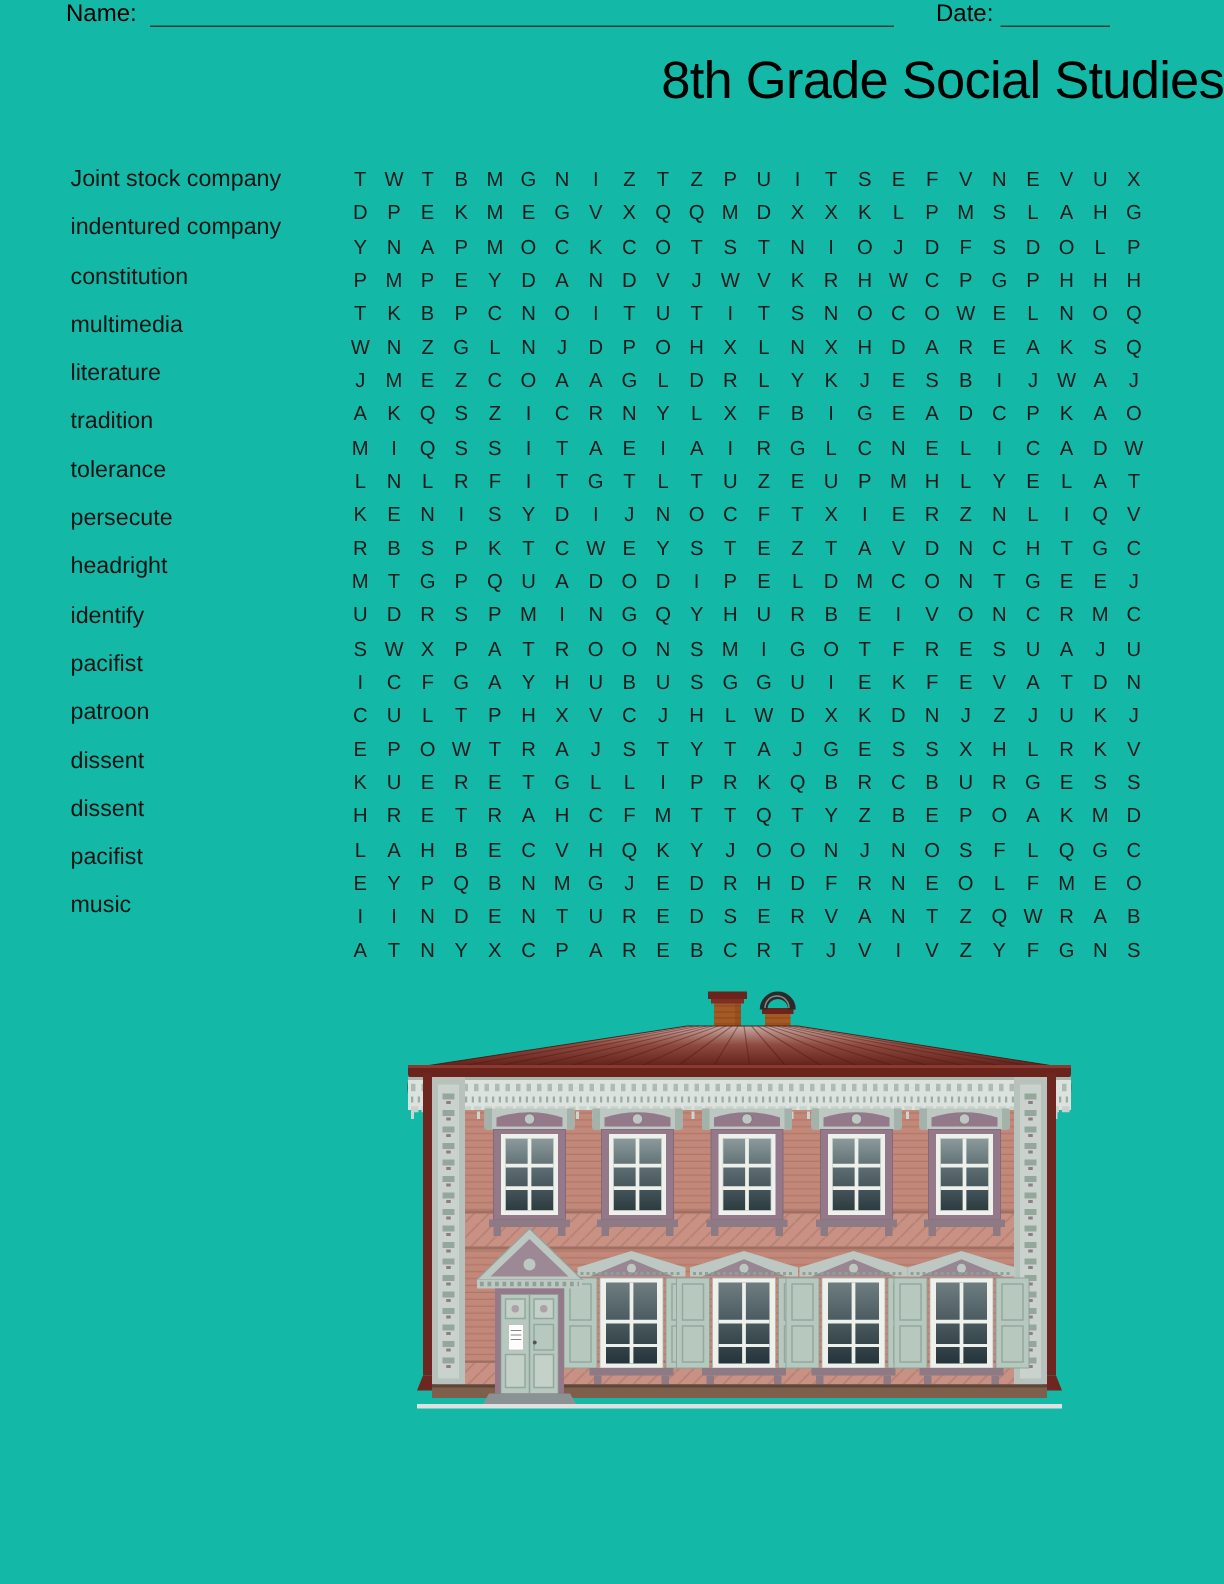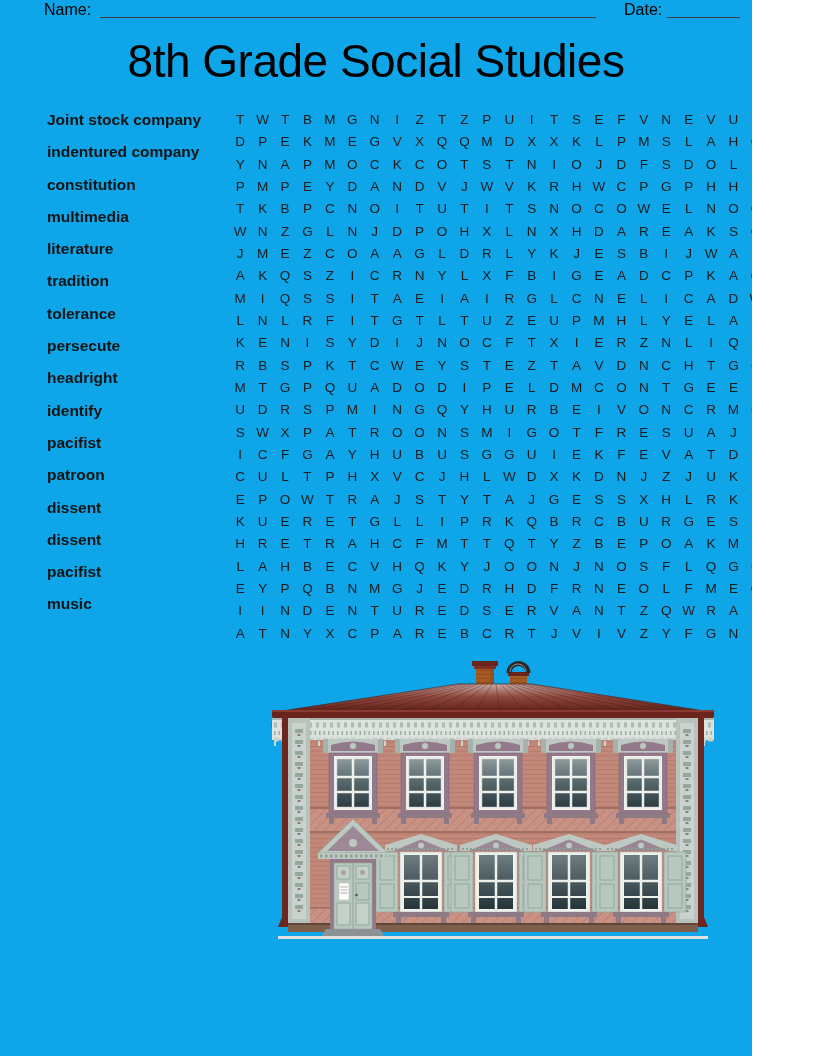--- a/index.html
+++ b/index.html
@@ -1,30 +1,30 @@
 <!DOCTYPE html>
 <html><head>
 <meta charset="utf-8">
 <style>
   html,body{margin:0;padding:0;background:#fff;}
-  .page{position:relative;width:752px;height:1056px;background:#0ea5e9;overflow:hidden;
+  .page{position:relative;width:816px;height:1056px;background:#14b8a6;overflow:hidden;
         font-family:"Liberation Sans",sans-serif;color:#111;}
   
   .hdr-label{position:absolute;top:1px;font-size:16px;color:#000;}
   .name-label{left:44px;}
   .date-label{left:624px;}
   .blank-line{position:absolute;top:16px;border-bottom:1.6px solid #3a3a3a;height:1px;}
   .name-line{left:100px;width:496px;}
   .date-line{left:667px;width:73px;}
   
-  .title{position:absolute;left:0;right:0;top:34px;text-align:center;
-         font-size:46px;letter-spacing:-0.5px;color:#000;font-weight:400;}
+  .title{position:absolute;left:0;right:0;top:34px;text-align:right;
+         font-size:35px;letter-spacing:-0.5px;color:#000;font-weight:400;}
   
   .wordlist{position:absolute;left:47px;top:104px;width:185px;font-size:15.5px;color:#141414;}
-  .word{height:32.3px;line-height:32.3px;white-space:nowrap;font-weight:bold;}
+  .word{height:32.3px;line-height:32.3px;white-space:nowrap;}
   
   .grid{position:absolute;left:229px;top:109px;}
   .grid-row{display:flex;height:22.33px;}
   .grid-cell{width:22.43px;text-align:center;line-height:22.33px;font-size:13.5px;color:#1c1c1c;}
   
   .house{position:absolute;left:270px;top:655px;}
 </style>
 </head>
 <body>
 

